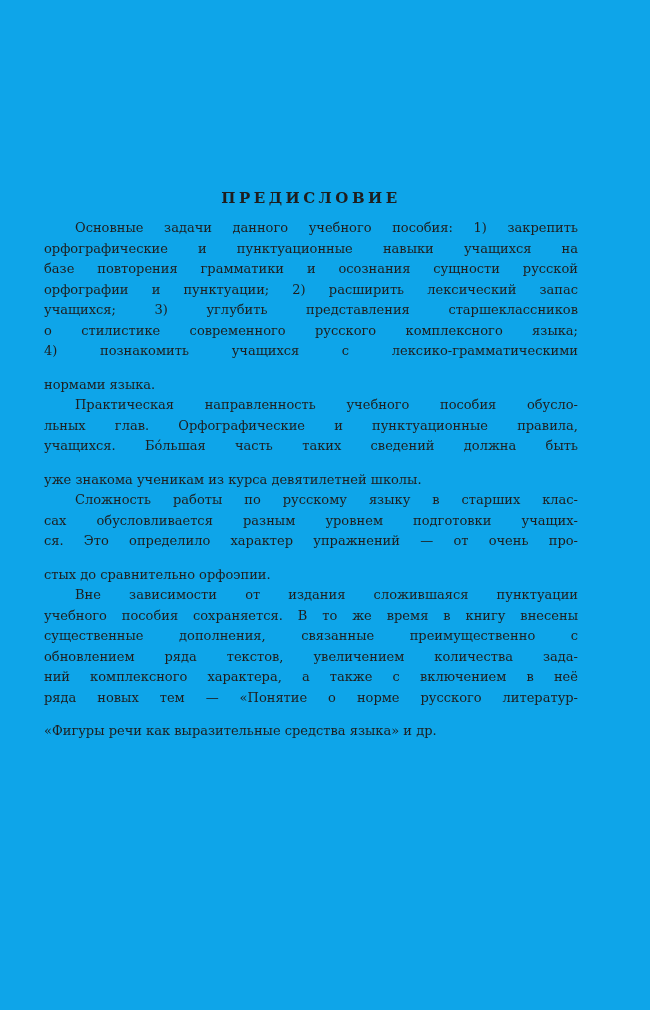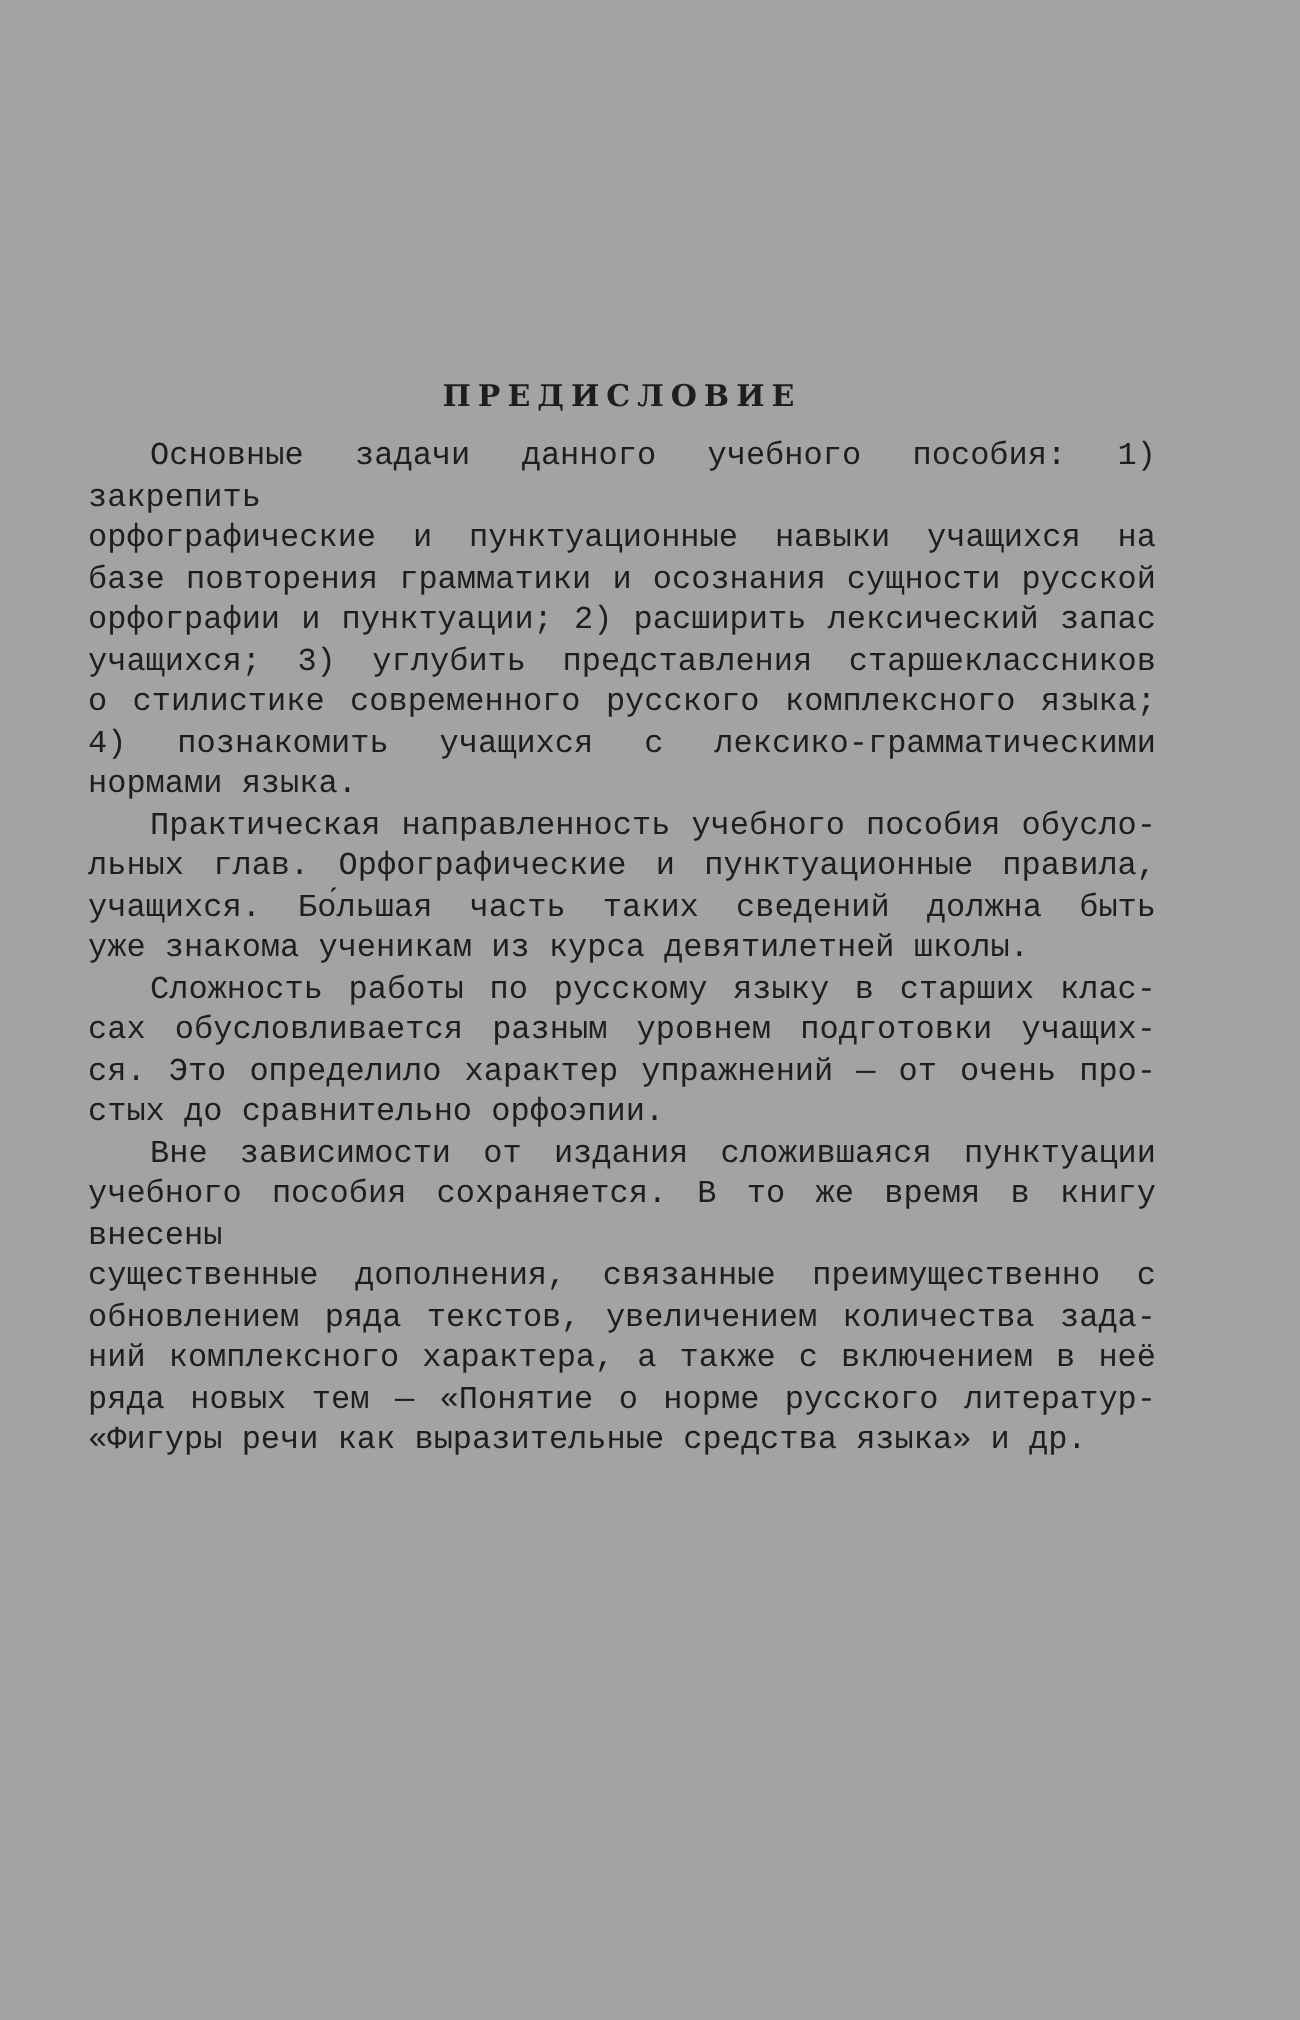--- a/index.html
+++ b/index.html
@@ -35,35 +35,34 @@
   .text-block {
     position: absolute;
     top: 218px;
     left: 44px;
     width: 534px;
   }
 
   .para { width: 534px; }
 
   .line {
-    font-size: 16px;
+    font-size: 13px;
     line-height: 20.5px;
     text-align: justify;
     text-align-last: justify;
     white-space: normal;
-    font-family: Liberation Mono, monospace;
   }
 
   .line.first { text-indent: 31px; }
-  .line.last  { text-align-last: left; }
+  .line.last  { text-align-last: left; margin-top: 13px; }
 </style>
 </head>
 <body style="background: rgb(253, 253, 253);">
 
-<div class="page" style="background: #a3a3a3; color: rgb(30, 30, 30);">
+<div class="page" style="background: #0ea5e9; color: rgb(30, 30, 30);">
   <div class="page-title">ПРЕДИСЛОВИЕ</div>
   <div class="text-block">
       <div class="para">
         <div class="line first">Основные задачи данного учебного пособия: 1) закрепить</div>
         <div class="line">орфографические и пунктуационные навыки учащихся на</div>
         <div class="line">базе повторения грамматики и осознания сущности русской</div>
         <div class="line">орфографии и пунктуации; 2) расширить лексический запас</div>
         <div class="line">учащихся; 3) углубить представления старшеклассников</div>
         <div class="line">о стилистике современного русского комплексного языка;</div>
         <div class="line">4) познакомить учащихся с лексико-грамматическими</div>

